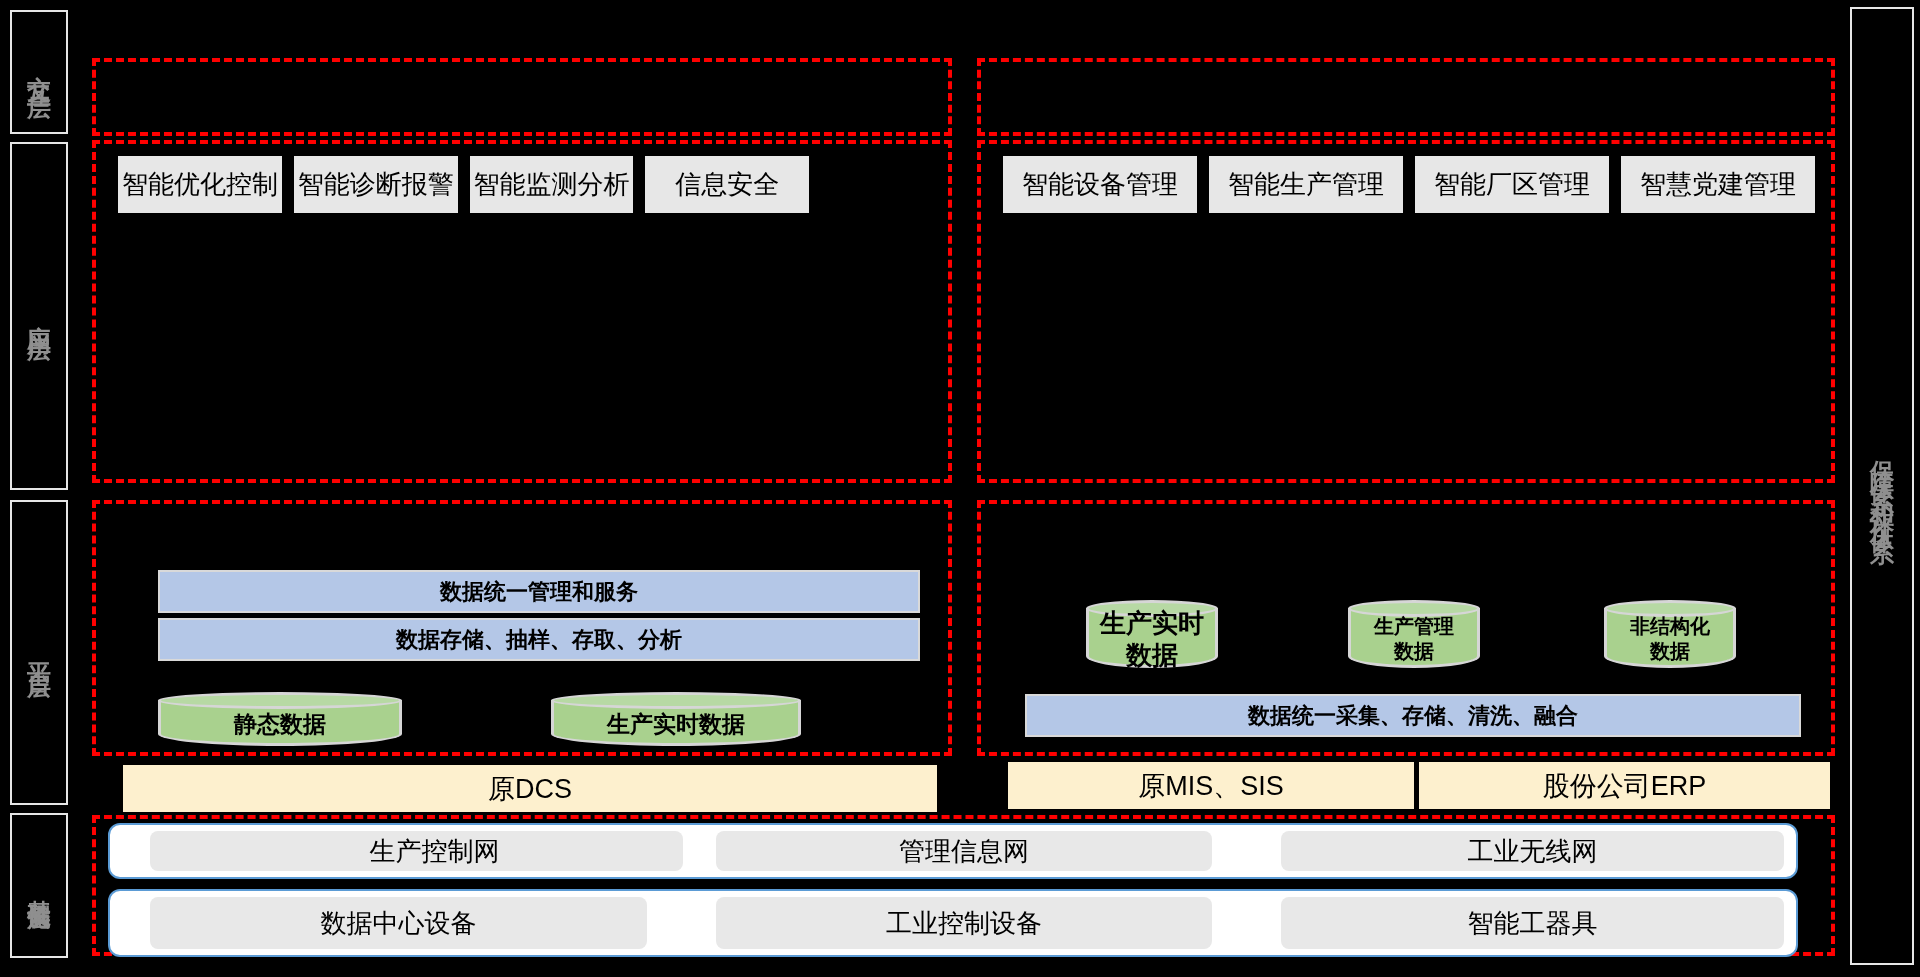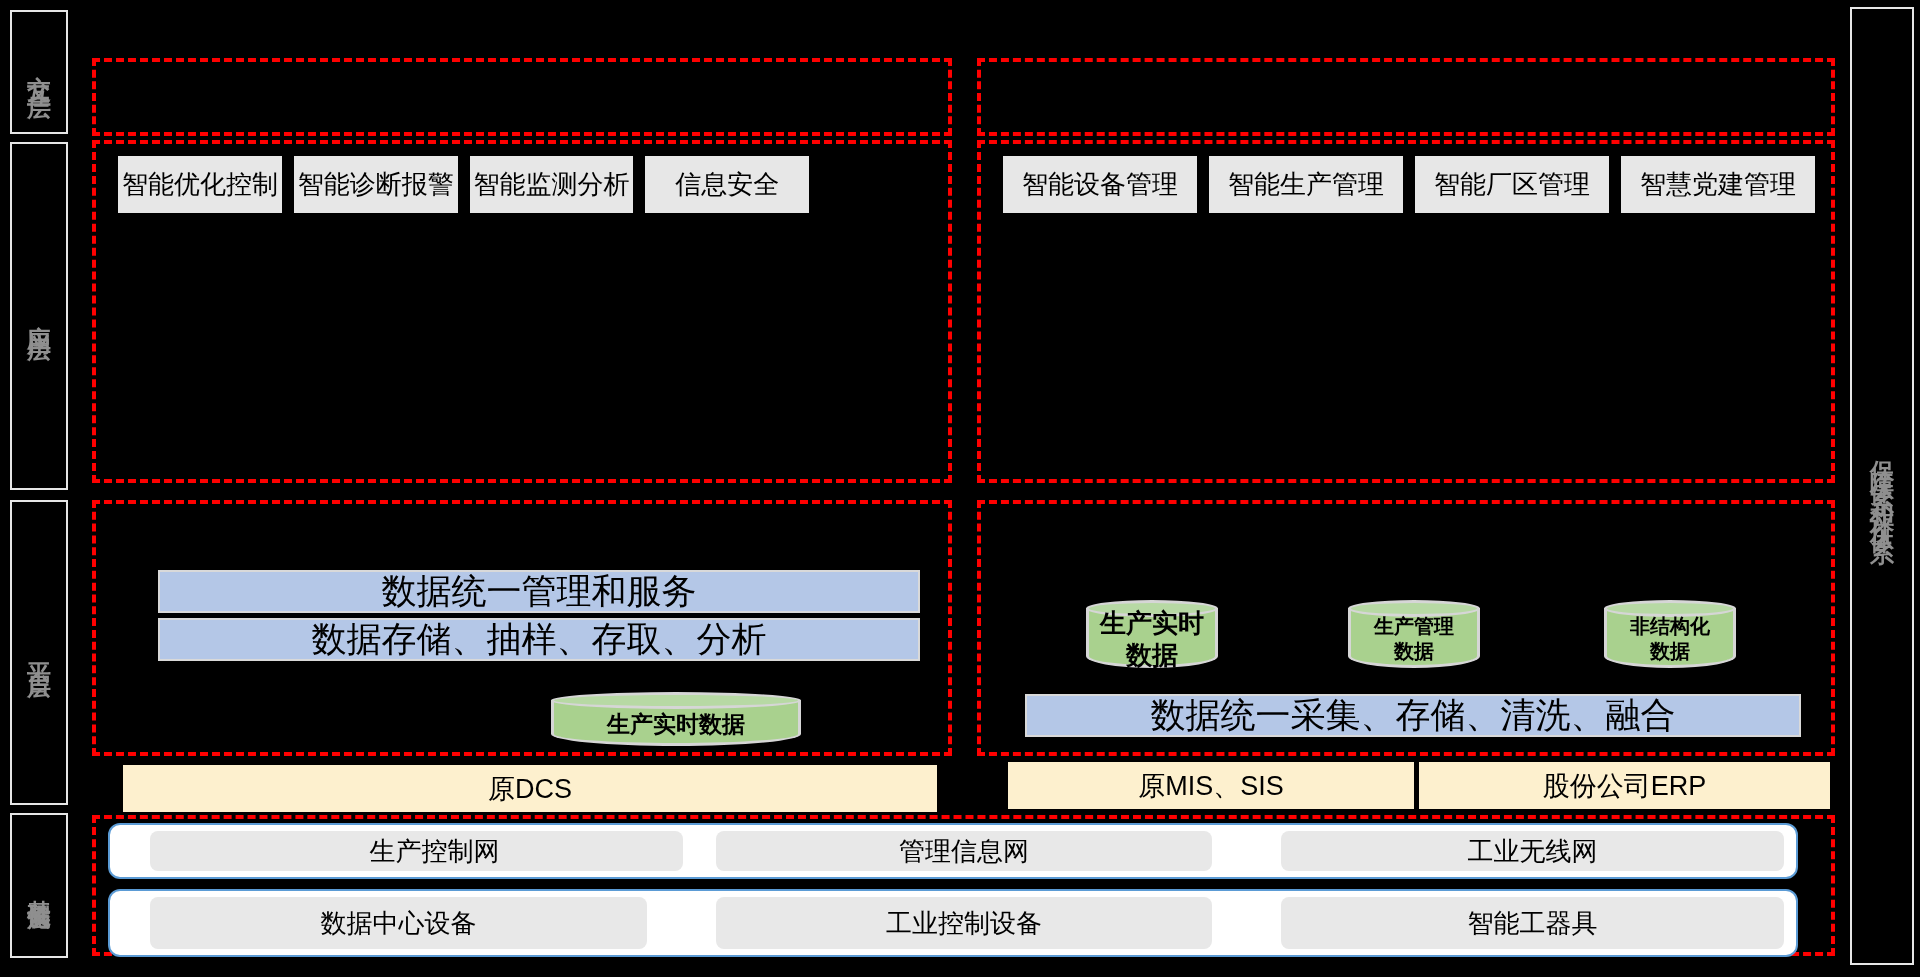--- a/index.html
+++ b/index.html
@@ -15,21 +15,21 @@
   
   .zone{border:4px dashed #FF0000;}
 
   
   .app-row{display:flex;gap:12px;}
   .app-block{flex:1;background:#E7E7E7;display:flex;align-items:center;justify-content:center;
              font-size:26px;color:#000;}
 
   
   .blue-bar{background:#B4C7E7;border:2px solid #D9D9D9;display:flex;align-items:center;
-            justify-content:center;font-size:35px;font-weight:400;color:#000;}
+            justify-content:center;font-size:22px;font-weight:700;color:#000;}
 
   
   .cylinder{position:absolute;box-sizing:border-box;}
   .cyl-top{position:absolute;left:0;right:0;top:0;height:17px;background:#B7D9A4;
            border:3px solid #D6D6D6;border-radius:50%;box-sizing:border-box;z-index:2;}
   .cyl-body{position:absolute;left:0;right:0;top:8px;bottom:0;background:#A9D18E;
             border:3px solid #D6D6D6;border-top:none;box-sizing:border-box;
             border-radius:0 0 50% 50% / 0 0 12px 12px;z-index:1;}
   .cyl-label{position:absolute;left:0;right:0;top:10px;bottom:0;display:flex;flex-direction:column;
              align-items:center;justify-content:center;font-weight:bold;color:#000;z-index:3;
@@ -85,20 +85,25 @@
       <div class="app-block">智慧党建管理</div>
     </div>
   </div>
 
   <div class="abs zone" style="left:92px;top:500px;width:860px;height:256px;"></div>
   <div class="abs zone" style="left:977px;top:500px;width:858px;height:256px;"></div>
 
   <div class="abs blue-bar" style="left:158px;top:570px;width:762px;height:43px;">数据统一管理和服务</div>
   <div class="abs blue-bar" style="left:158px;top:618px;width:762px;height:43px;">数据存储、抽样、存取、分析</div>
 
+  <div class="cylinder" style="left:158px;top:692px;width:244px;height:54px;">
+    <div class="cyl-body"></div>
+    <div class="cyl-top"></div>
+    <div class="cyl-label" style="font-size:23px;">静态数据</div>
+  </div>
   <div class="cylinder" style="left:551px;top:692px;width:250px;height:54px;">
     <div class="cyl-body"></div>
     <div class="cyl-top"></div>
     <div class="cyl-label" style="font-size:23px;">生产实时数据</div>
   </div>
 
   <div class="cylinder" style="left:1086px;top:600px;width:132px;height:68px;">
     <div class="cyl-body"></div>
     <div class="cyl-top"></div>
     <div class="cyl-label" style="font-size:26px;">

